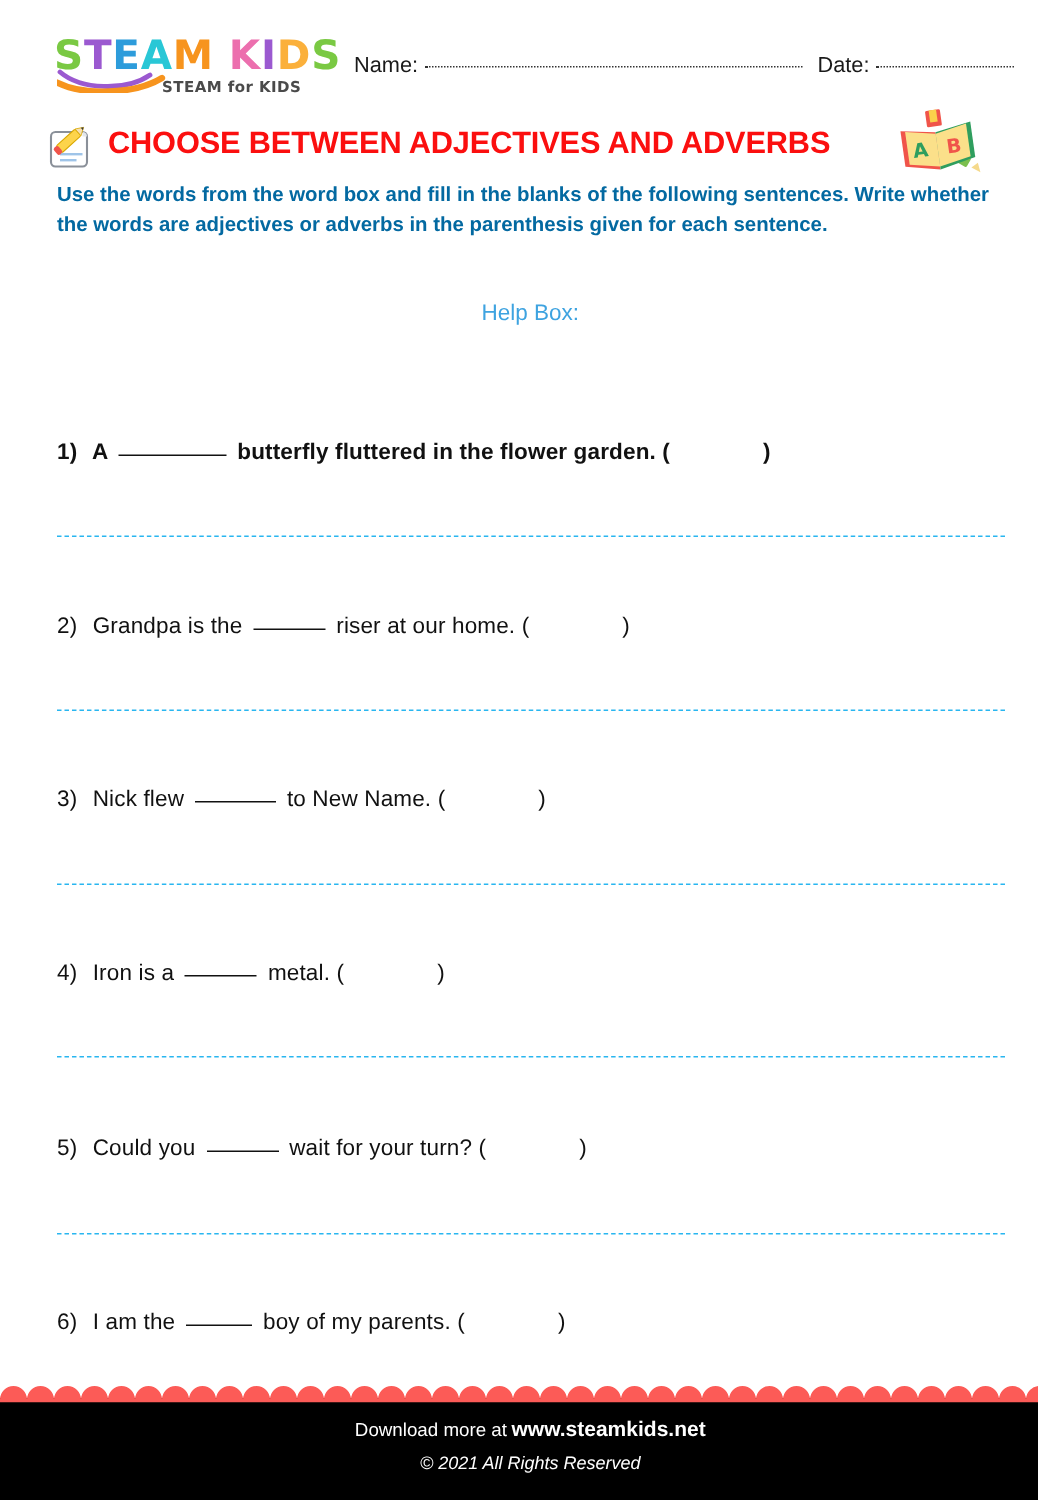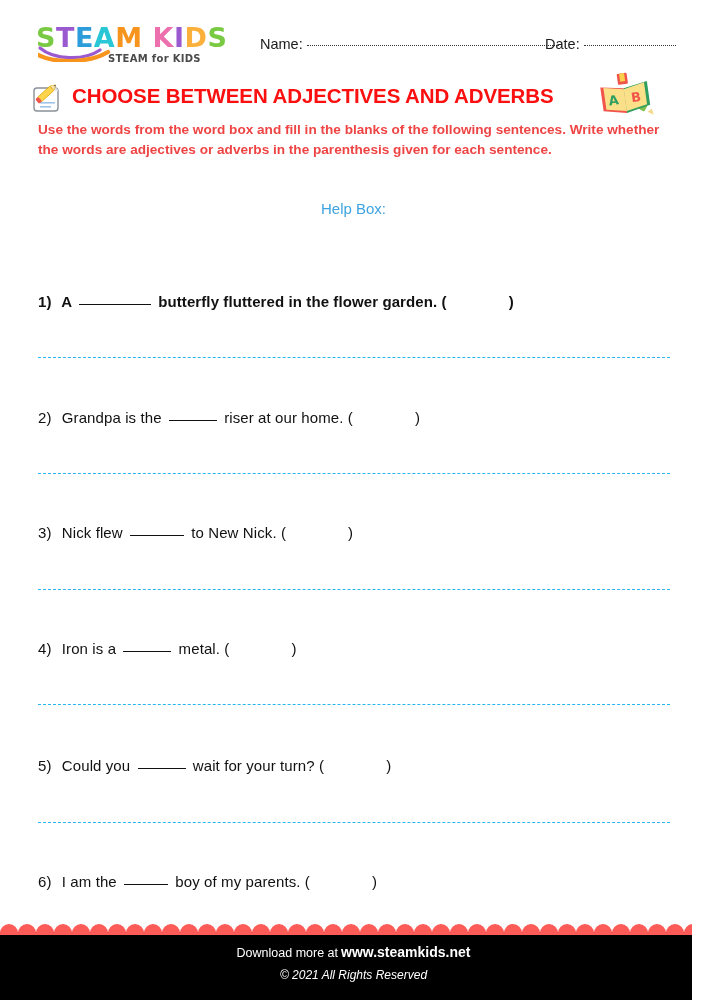--- a/index.html
+++ b/index.html
@@ -58,21 +58,21 @@
     font-family: "DejaVu Sans", sans-serif;
     font-size: 10px;
     font-weight: 700;
     color: #4a4a4a;
     letter-spacing: 0.3px;
     white-space: nowrap;
   }
 
   .name-field {
     position: absolute;
-    left: 260px;
+    left: 236px;
     top: 12px;
     font-size: 14.5px;
     color: #1a1a1a;
     white-space: nowrap;
   }
   .date-field {
     position: absolute;
     left: 545px;
     top: 12px;
     font-size: 14.5px;
@@ -123,21 +123,21 @@
   }
 
   
   .instructions {
     position: absolute;
     left: 38px;
     top: 120px;
     width: 632px;
     font-size: 13.6px;
     font-weight: 700;
-    color: #ef4444;
+    color: #0369a1;
     line-height: 1.47;
   }
 
   
   .helpbox-label {
     position: absolute;
     left: 0;
     top: 200px;
     width: 707px;
     text-align: center;
@@ -290,21 +290,21 @@
 
   <div class="instructions">Use the words from the word box and fill in the blanks of the following sentences. Write whether the words are adjectives or adverbs in the parenthesis given for each sentence.</div>
 
   <div class="helpbox-label">Help Box:</div>
 
   <div id="questions-host">
       <div class="q" style="top: 293px; font-weight: bold;"><span class="num">1)</span><span> A </span><span class="blank" style="width: 72px;"></span><span> butterfly fluttered in the flower garden.  </span><span>(</span><span class="paren-gap"></span><span>)</span></div>
       <div class="sep" style="top: 357px; border-top-color: rgb(41, 182, 240);"></div>
       <div class="q" style="top: 409px;"><span class="num">2)</span><span> Grandpa is the </span><span class="blank" style="width: 48px;"></span><span> riser at our home.  </span><span>(</span><span class="paren-gap"></span><span>)</span></div>
       <div class="sep" style="top: 473px; border-top-color: rgb(41, 182, 240);"></div>
-      <div class="q" style="top: 524px;"><span class="num">3)</span><span> Nick flew </span><span class="blank" style="width: 54px;"></span><span> to New Nick.  </span><span>(</span><span class="paren-gap"></span><span>)</span></div>
+      <div class="q" style="top: 524px;"><span class="num">3)</span><span> Nick flew </span><span class="blank" style="width: 54px;"></span><span> to New Name.  </span><span>(</span><span class="paren-gap"></span><span>)</span></div>
       <div class="sep" style="top: 589px; border-top-color: rgb(41, 182, 240);"></div>
       <div class="q" style="top: 640px;"><span class="num">4)</span><span> Iron is a </span><span class="blank" style="width: 48px;"></span><span> metal.  </span><span>(</span><span class="paren-gap"></span><span>)</span></div>
       <div class="sep" style="top: 704px; border-top-color: rgb(41, 182, 240);"></div>
       <div class="q" style="top: 757px;"><span class="num">5)</span><span> Could you </span><span class="blank" style="width: 48px;"></span><span> wait for your turn?  </span><span>(</span><span class="paren-gap"></span><span>)</span></div>
       <div class="sep" style="top: 822px; border-top-color: rgb(41, 182, 240);"></div>
       <div class="q" style="top: 873px;"><span class="num">6)</span><span> I am the </span><span class="blank" style="width: 44px;"></span><span> boy of my parents.  </span><span>(</span><span class="paren-gap"></span><span>)</span></div>
     </div>
 
   <div class="footer">
     <svg class="scallop" viewBox="0 0 707 12" preserveAspectRatio="none">

